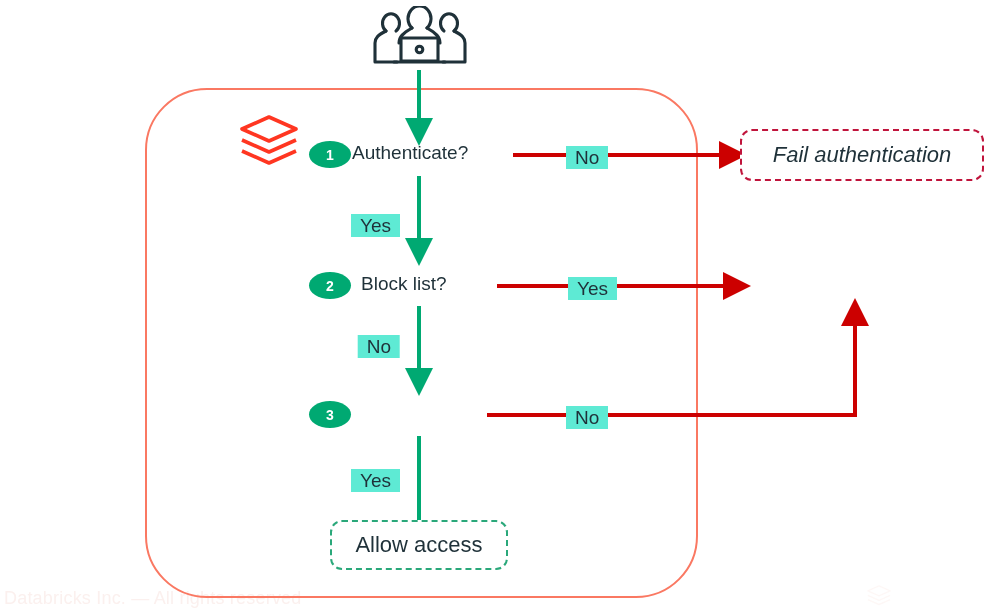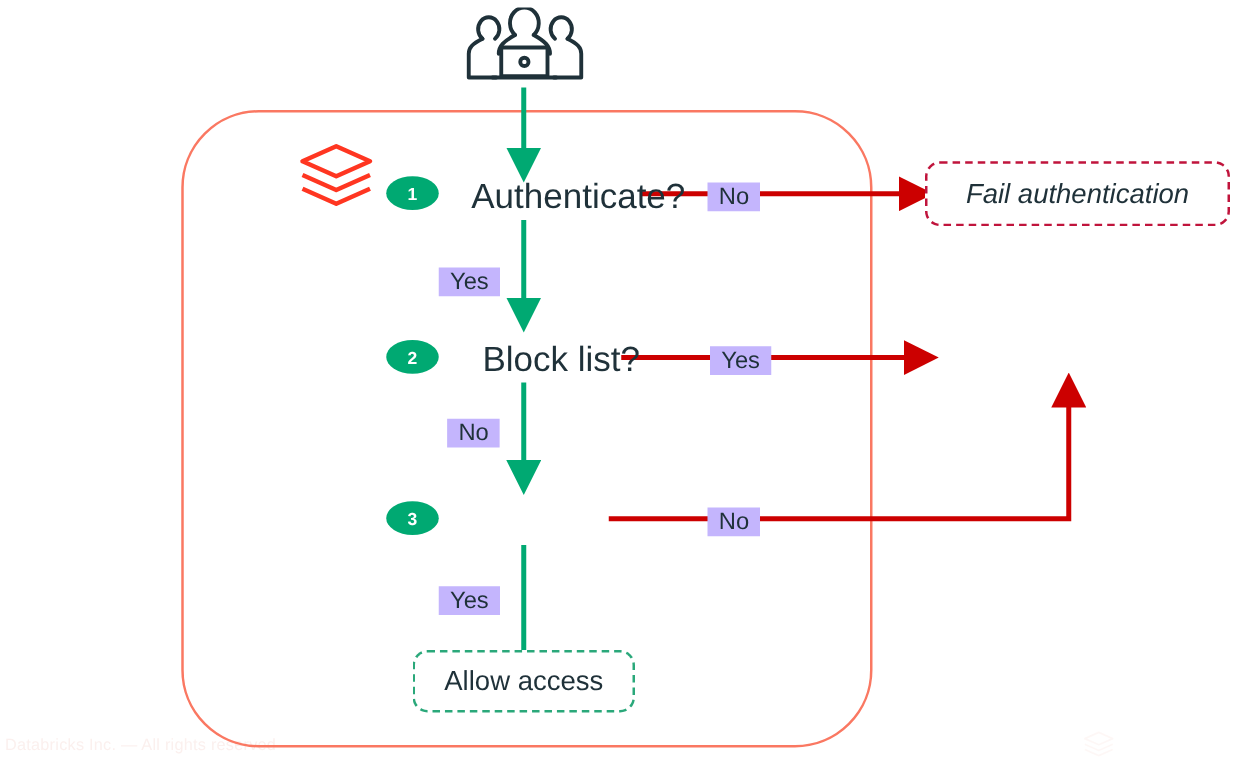--- a/index.html
+++ b/index.html
@@ -16,21 +16,21 @@
     height: 609px;
     background: #ffffff;
     overflow: hidden;
   }
   .abs { position: absolute; }
 
   
   .watermark-text {
     left: 4px;
     top: 588px;
-    font-size: 13px;
+    font-size: 18px;
     color: #fbf0ee;
     letter-spacing: 0.2px;
     white-space: nowrap;
     user-select: none;
   }
   .watermark-logo {
     left: 866px;
     top: 583px;
     width: 26px;
     height: 24px;
@@ -72,25 +72,24 @@
     background: #00a972;
     color: #ffffff;
     font-size: 14px;
     font-weight: bold;
     display: flex;
     align-items: center;
     justify-content: center;
     line-height: 1;
   }
   .step-label {
-    font-size: 28px;
+    font-size: 19px;
     color: #1f3139;
     white-space: nowrap;
     line-height: 1;
-    margin-left: 25px;
   }
 
   
   .dbox {
     box-sizing: border-box;
     display: flex;
     align-items: center;
     justify-content: center;
     font-size: 22px;
     color: #1f3139;
@@ -98,21 +97,21 @@
     border-radius: 12px;
     white-space: nowrap;
   }
   .dbox-red { border: 2px dashed #c0143c; }
   .dbox-green { border: 2px dashed #2aa87a; }
 
   
   .edge-label {
     font-size: 19px;
     color: #1f3139;
-    background: #c4b5fd;
+    background: #5eead4;
     padding: 2px 9px;
     white-space: nowrap;
     line-height: 1;
   }
 
   
   .edges {
     left: 0;
     top: 0;
     width: 1000px;

